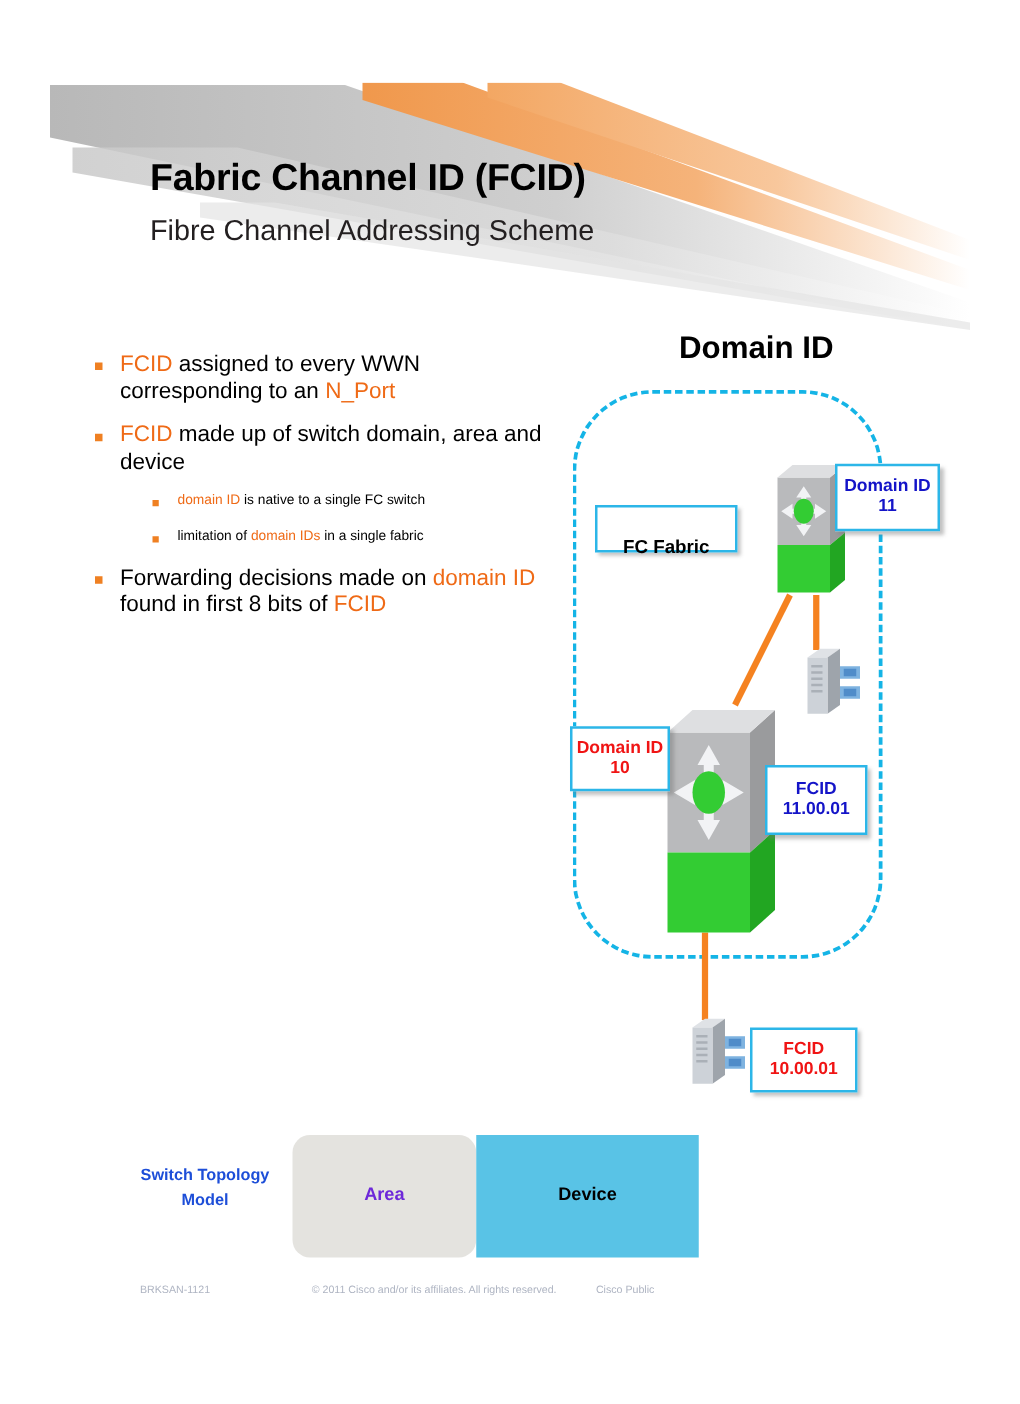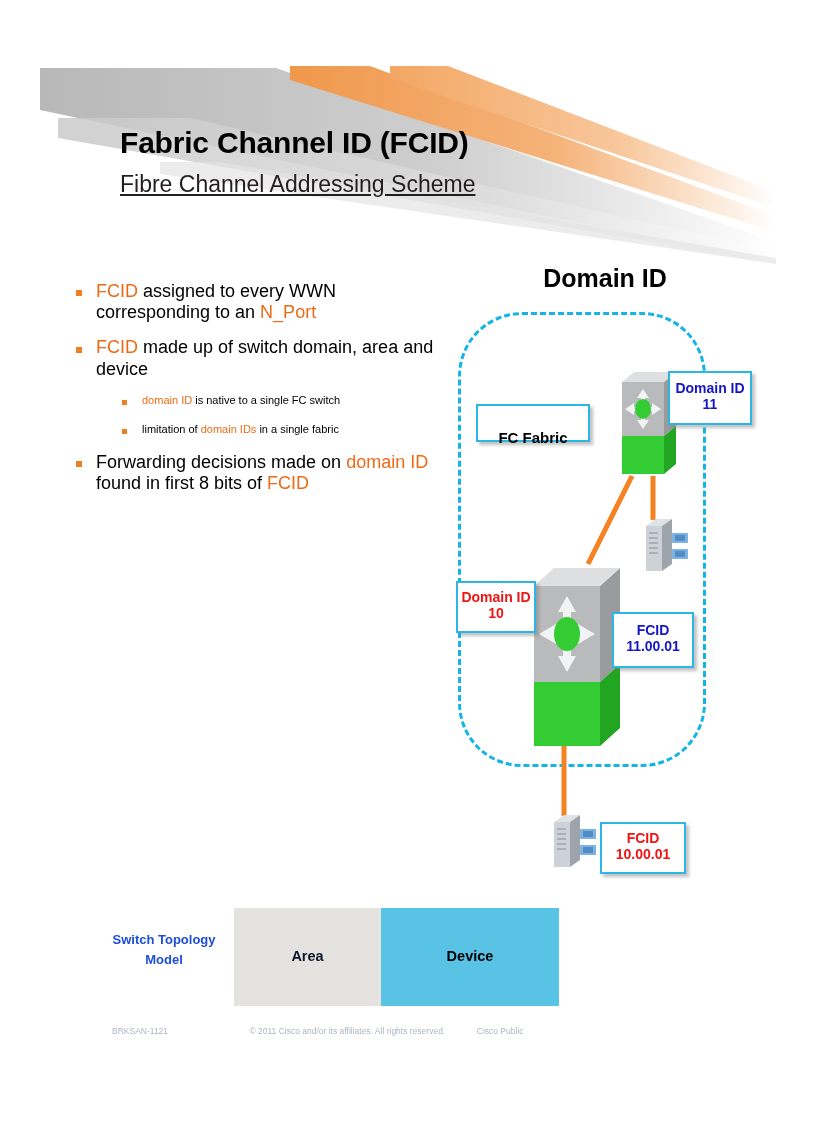--- a/index.html
+++ b/index.html
@@ -43,21 +43,20 @@
     line-height: 1.12;
     white-space: nowrap;
   }
   #subtitle {
     font-size: 23px;
     font-weight: normal;
     color: #231f20;
     margin-top: 12px;
     line-height: 1.1;
     white-space: nowrap;
-    text-decoration: underline;
   }
 
   
   #bullets {
     position: absolute;
     left: 74px;
     top: 281px;
     width: 380px;
   }
   .bullet {
@@ -202,21 +201,21 @@
     display: flex;
     align-items: center;
     justify-content: center;
     text-align: center;
     font-size: 14.5px;
     font-weight: bold;
     line-height: 1.5;
     box-sizing: border-box;
   }
   .topo-cell.c0 { width: 165px; background: #1578cd; color: #ffffff; }
-  .topo-cell.c1 { width: 147px; background: #e4e3df; color: #0f172a; }
+  .topo-cell.c1 { width: 147px; background: #e4e3df; color: #6d28d9; border-radius: 14px; }
   .topo-cell.c2 { width: 178px; background: #59c3e6; color: #000000; }
 
   
   #footer {
     position: absolute;
     left: 100px;
     top: 1026px;
     width: 620px;
     font-size: 8.5px;
     color: #aeb4c2;

